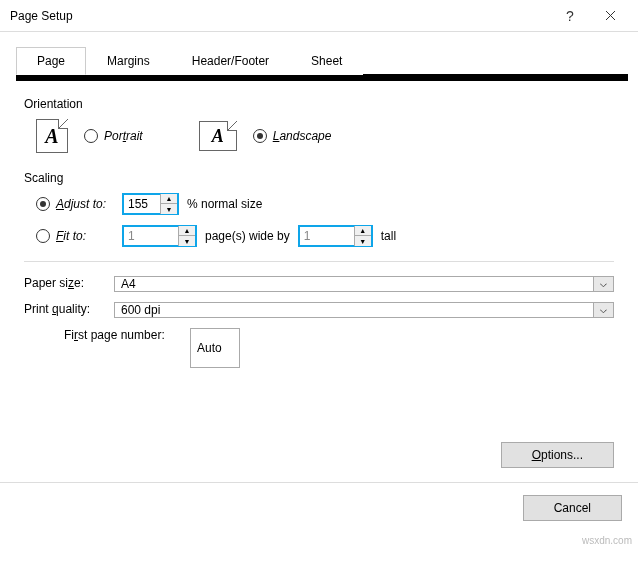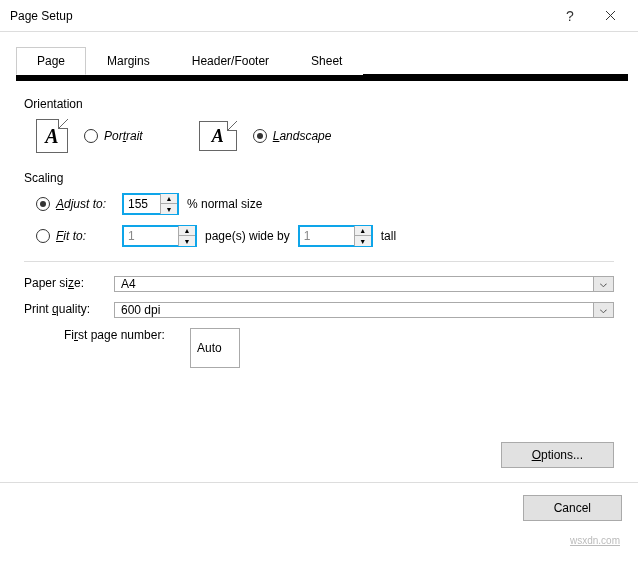--- a/index.html
+++ b/index.html
@@ -46,21 +46,21 @@
 .select .drop { width: 20px; height: 100%; border-left: 1px solid #aaa; background: #e8e8e8; display: flex; align-items: center; justify-content: center; font-size: 9px; }
 .textbox { border: 1px solid #aaa; height: 40px; padding: 0 6px; display: flex; align-items: center; min-width: 50px; }
 .firstpage-row label { width: 120px; margin-left: 40px; }
 
 .options-row { display: flex; justify-content: flex-end; margin-top: 74px; }
 .btn { border: 1px solid #aaa; background: #e1e1e1; padding: 5px 30px; min-width: 84px; text-align: center; }
 
 .footer { border-top: 1px solid #ddd; display: flex; justify-content: flex-end; gap: 10px; padding: 12px 16px; }
 .btn.primary { border: 2px solid #0078d7; background: #e1e1e1; }
 
-.watermark { position: absolute; right: 18px; bottom: 40px; font-size: 10px; color: #bbb; text-decoration: underline; }
+.watermark { position: absolute; right: 6px; bottom: 40px; font-size: 10px; color: #bbb; }
 </style>
 </head>
 <body>
 
 <div class="titlebar">
   <span class="title">Page Setup</span>
   <div class="titlebar-btn">?</div>
   <div class="titlebar-btn">
     <svg viewBox="0 0 11 11">
         <path d="M1 1 L10 10 M10 1 L1 10" fill="none"></path>

